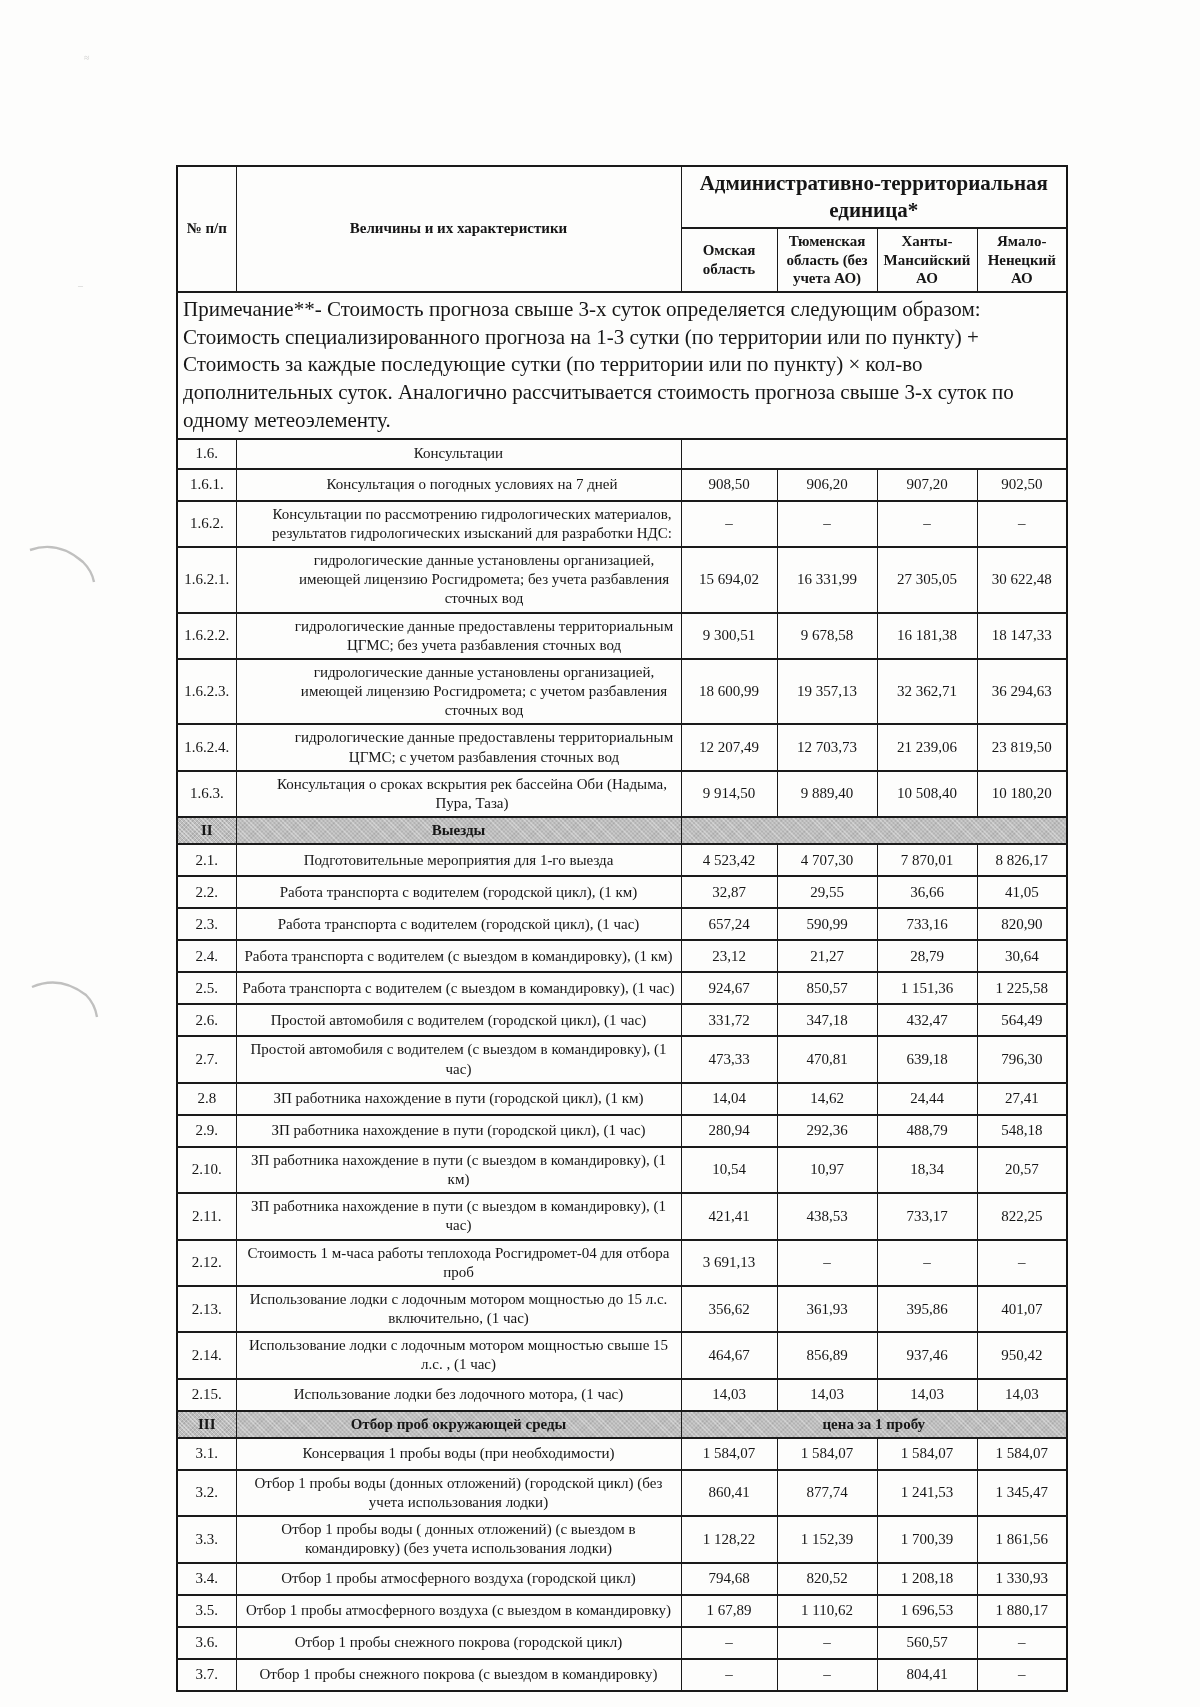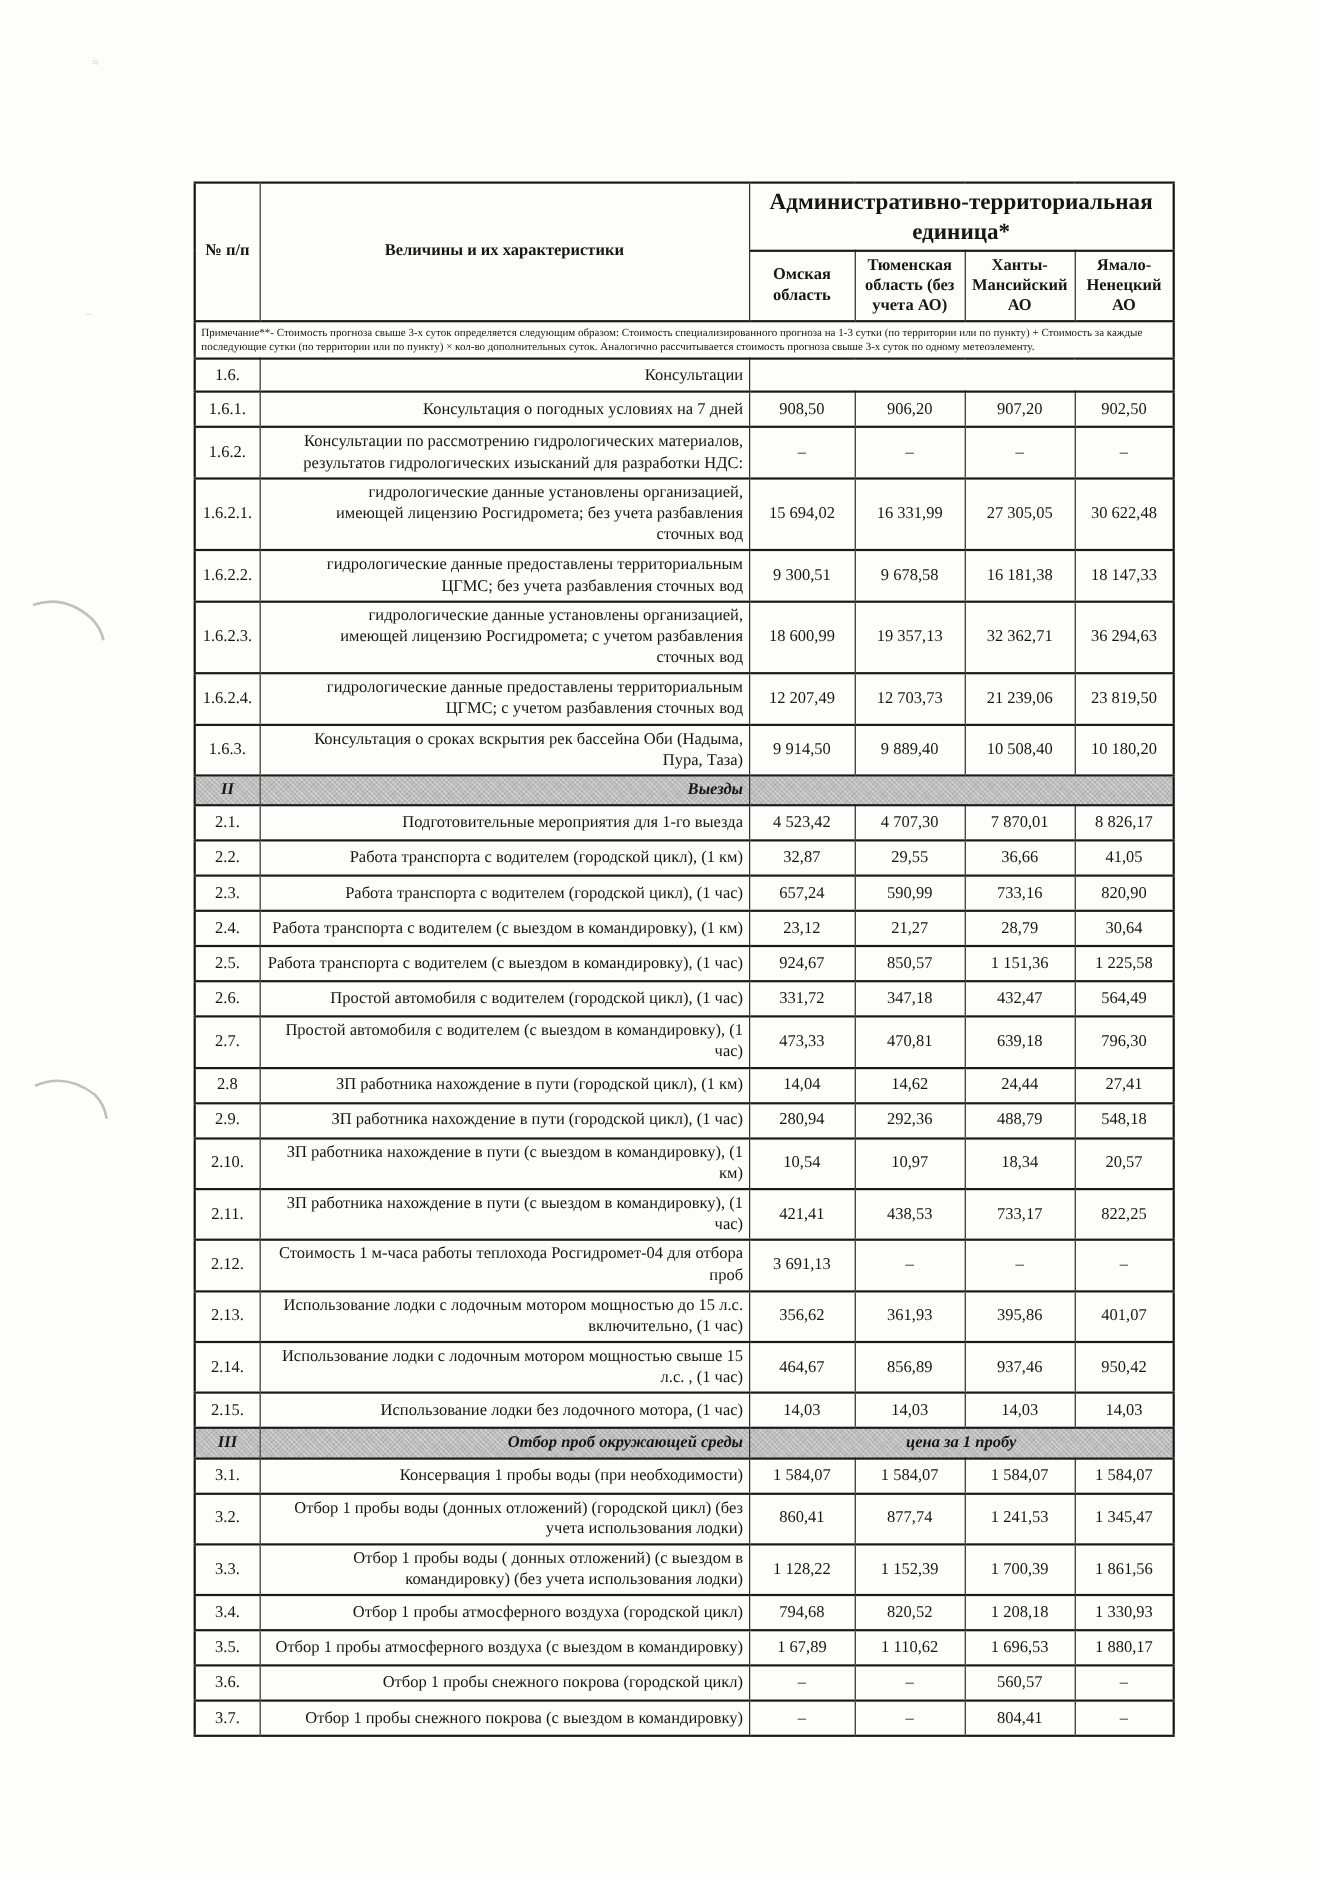--- a/index.html
+++ b/index.html
@@ -30,35 +30,34 @@
     padding:3px 5px;
     vertical-align:middle;
     overflow:hidden;
   }
   table.price{border:2px solid #141414;}
   thead th{font-weight:bold;text-align:center;padding:4px 3px;}
   th.admin{font-size:21px;}
   th.region{font-size:15px;line-height:1.25;}
   td.notecell{
     padding:4px 6px 6px 4px;
-    text-align:left;font-size:10px;line-height:1.32;
+    text-align:left;font-size:21px;line-height:1.32;
   }
   td.num{text-align:center;padding:3px 1px;}
-  td.desc{text-align:right;}
+  td.desc{text-align:center;}
   td.desc.ind1{padding-left:32px;}
   td.desc.ind2{padding-left:56px;}
   td.val{text-align:center;}
   tr.item td{height:24px;}
   tr.section td{
     font-weight:bold;
     background-color:#bdbdbd;
     background-image:
       repeating-linear-gradient(45deg, rgba(255,255,255,.38) 0 1px, transparent 1px 3px),
       repeating-linear-gradient(135deg, rgba(0,0,0,.10) 0 1px, transparent 1px 3px);
-    font-style: italic;
   }
   tr.section td.spancell{text-align:center;}
   tr.group td{height:22px;}
 </style>
 </head>
 <body>
 
 <div class="page">
 
   <span class="speck" style="left:84px;top:52px;">≈</span>

